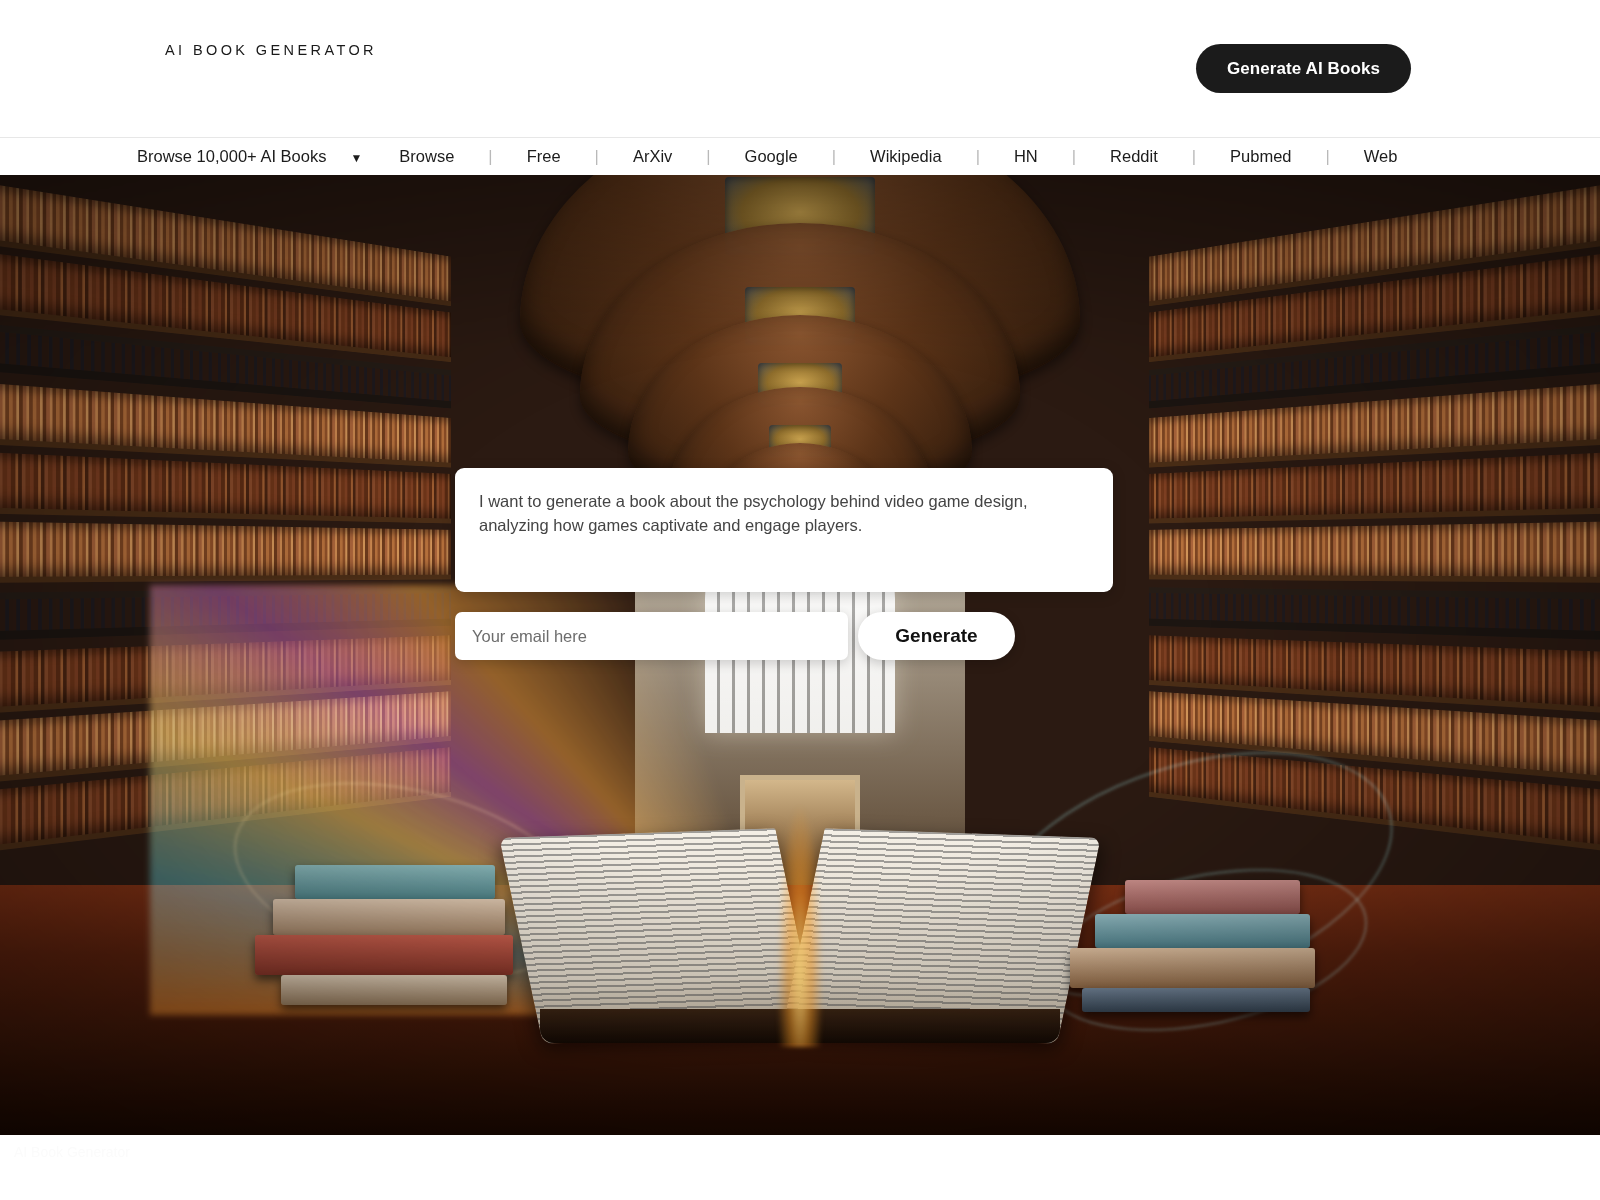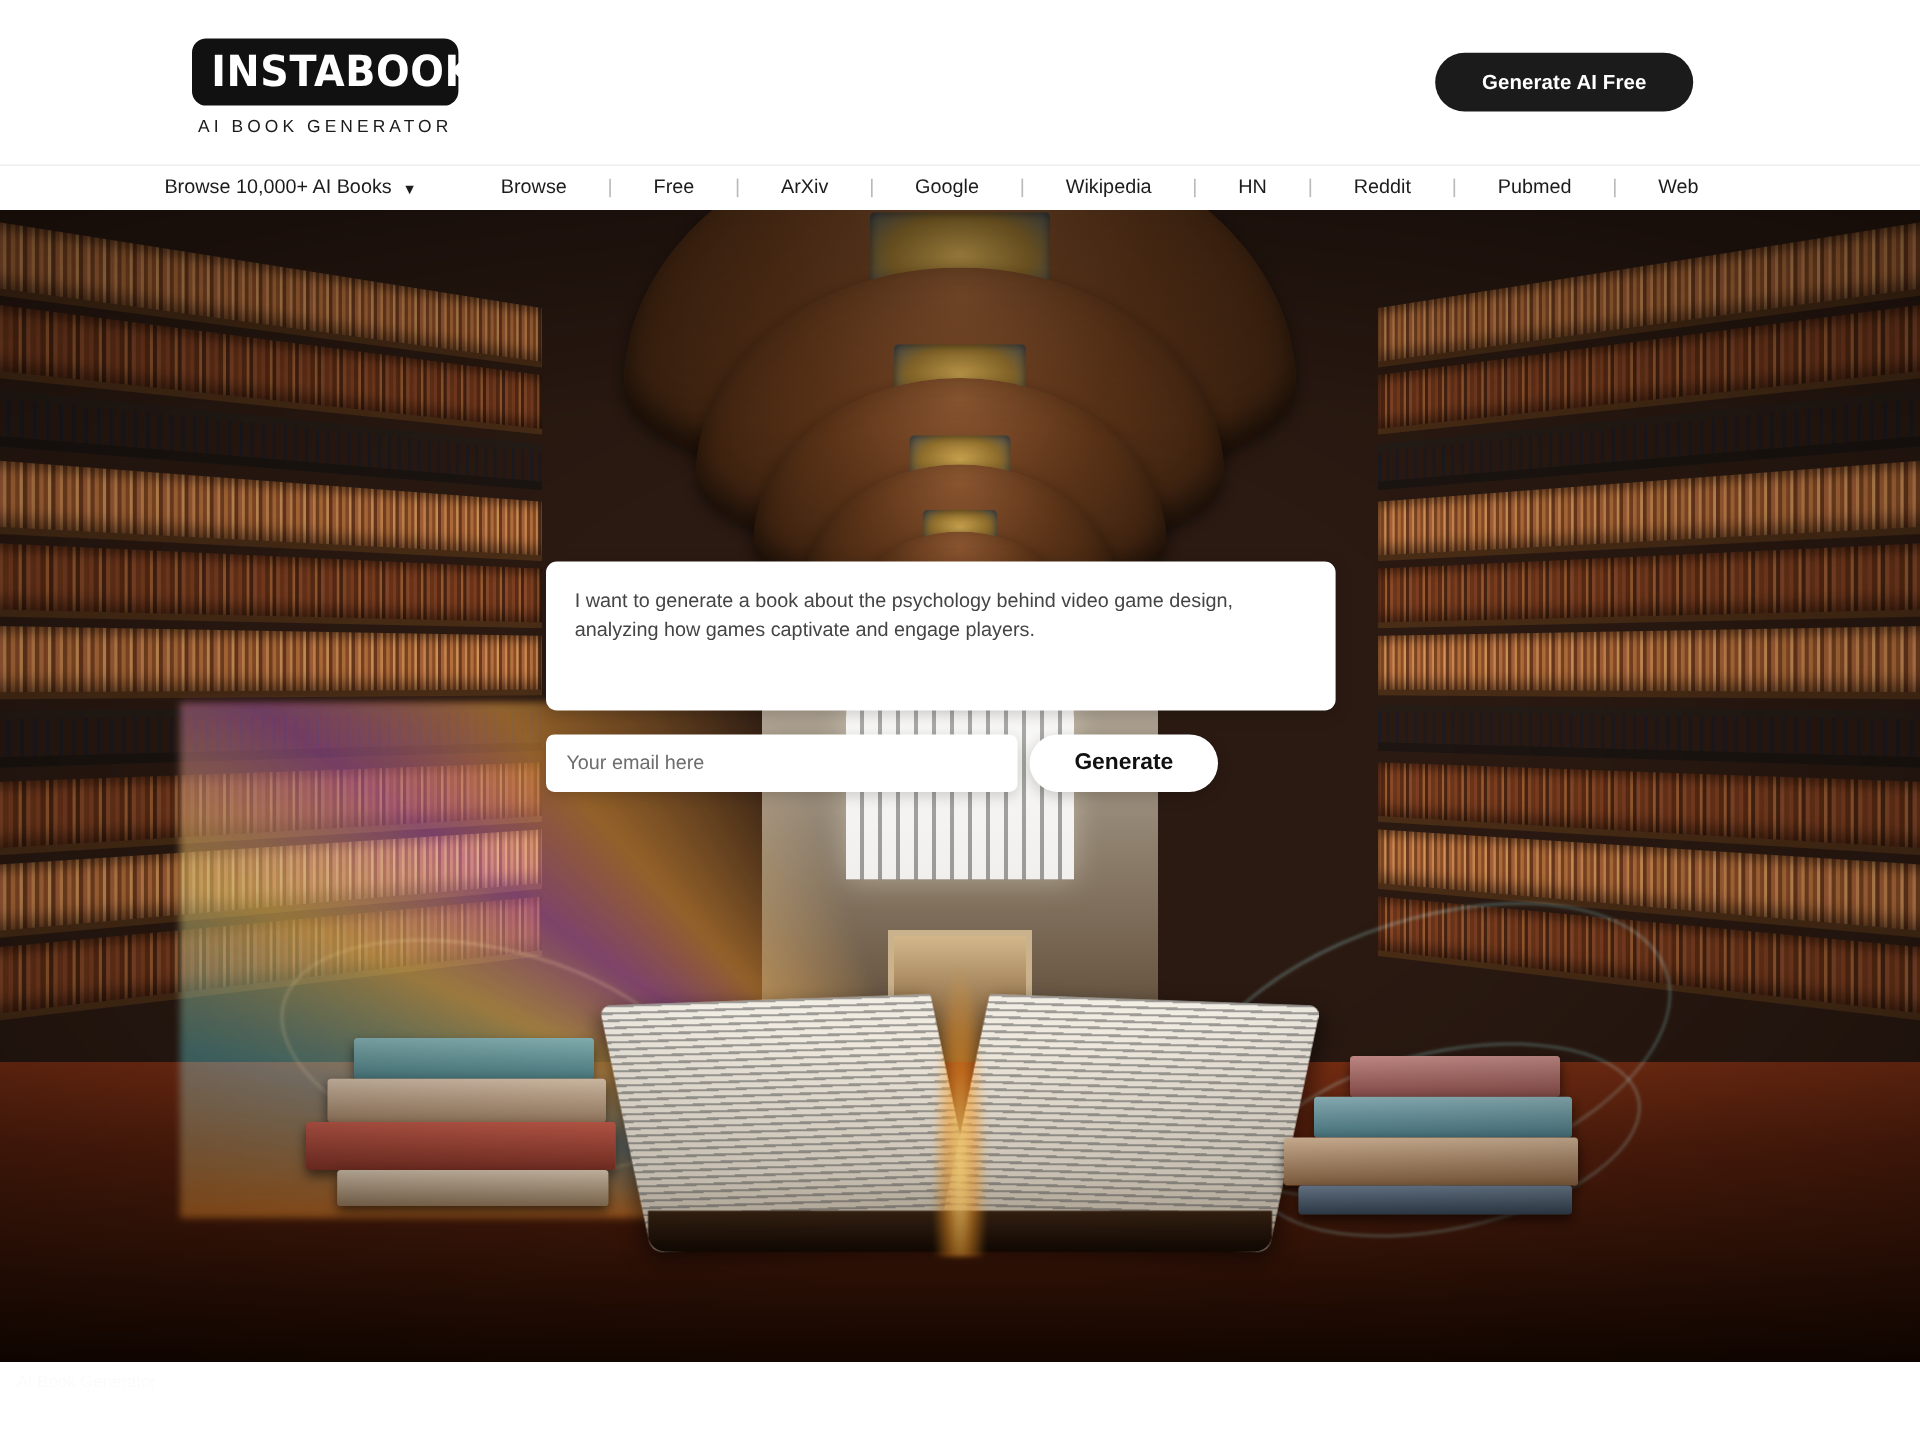--- a/index.html
+++ b/index.html
@@ -110,22 +110,22 @@
     background: #ffffff;
     display: flex;
     align-items: center;
     padding-left: 137px;
     font-size: 16.5px;
     color: #1c1c1c;
   }
   .nav-browse {
     display: flex;
     align-items: center;
-    gap: 9px;
-    margin-right: 64px;
+    gap: 24px;
+    margin-right: 31px;
     cursor: pointer;
     white-space: nowrap;
   }
   .nav-caret { font-size: 12px; line-height: 1; position: relative; top: 1px; }
   .nav-link {
     cursor: pointer;
     white-space: nowrap;
     padding: 0 6px;
   }
   .nav-sep { color: #b9b9b9; padding: 0 28px; user-select: none; }
@@ -441,28 +441,25 @@
     color: #fbfbfb;
     white-space: nowrap;
   }
 </style>
 </head>
 <body>
 
 <div class="header">
 
   <div class="brand">
-    <span class="brand-mark">
-      <span class="brand-mark-text">INSTABOOKS</span>
-    </span>
     <span class="brand-sub">AI BOOK GENERATOR</span>
   </div>
 
 
-  <button class="generate-ai-book-btn">Generate AI Free</button>
+  <button class="generate-ai-book-btn">Generate AI Books</button>
 </div>
 
 <div class="nav">
   <div class="nav-browse">
     <span>Browse 10,000+ AI Books</span>
     <span class="nav-caret">▼</span>
   </div>
 
   <span class="nav-link">Browse</span>
   <span class="nav-sep">|</span>

